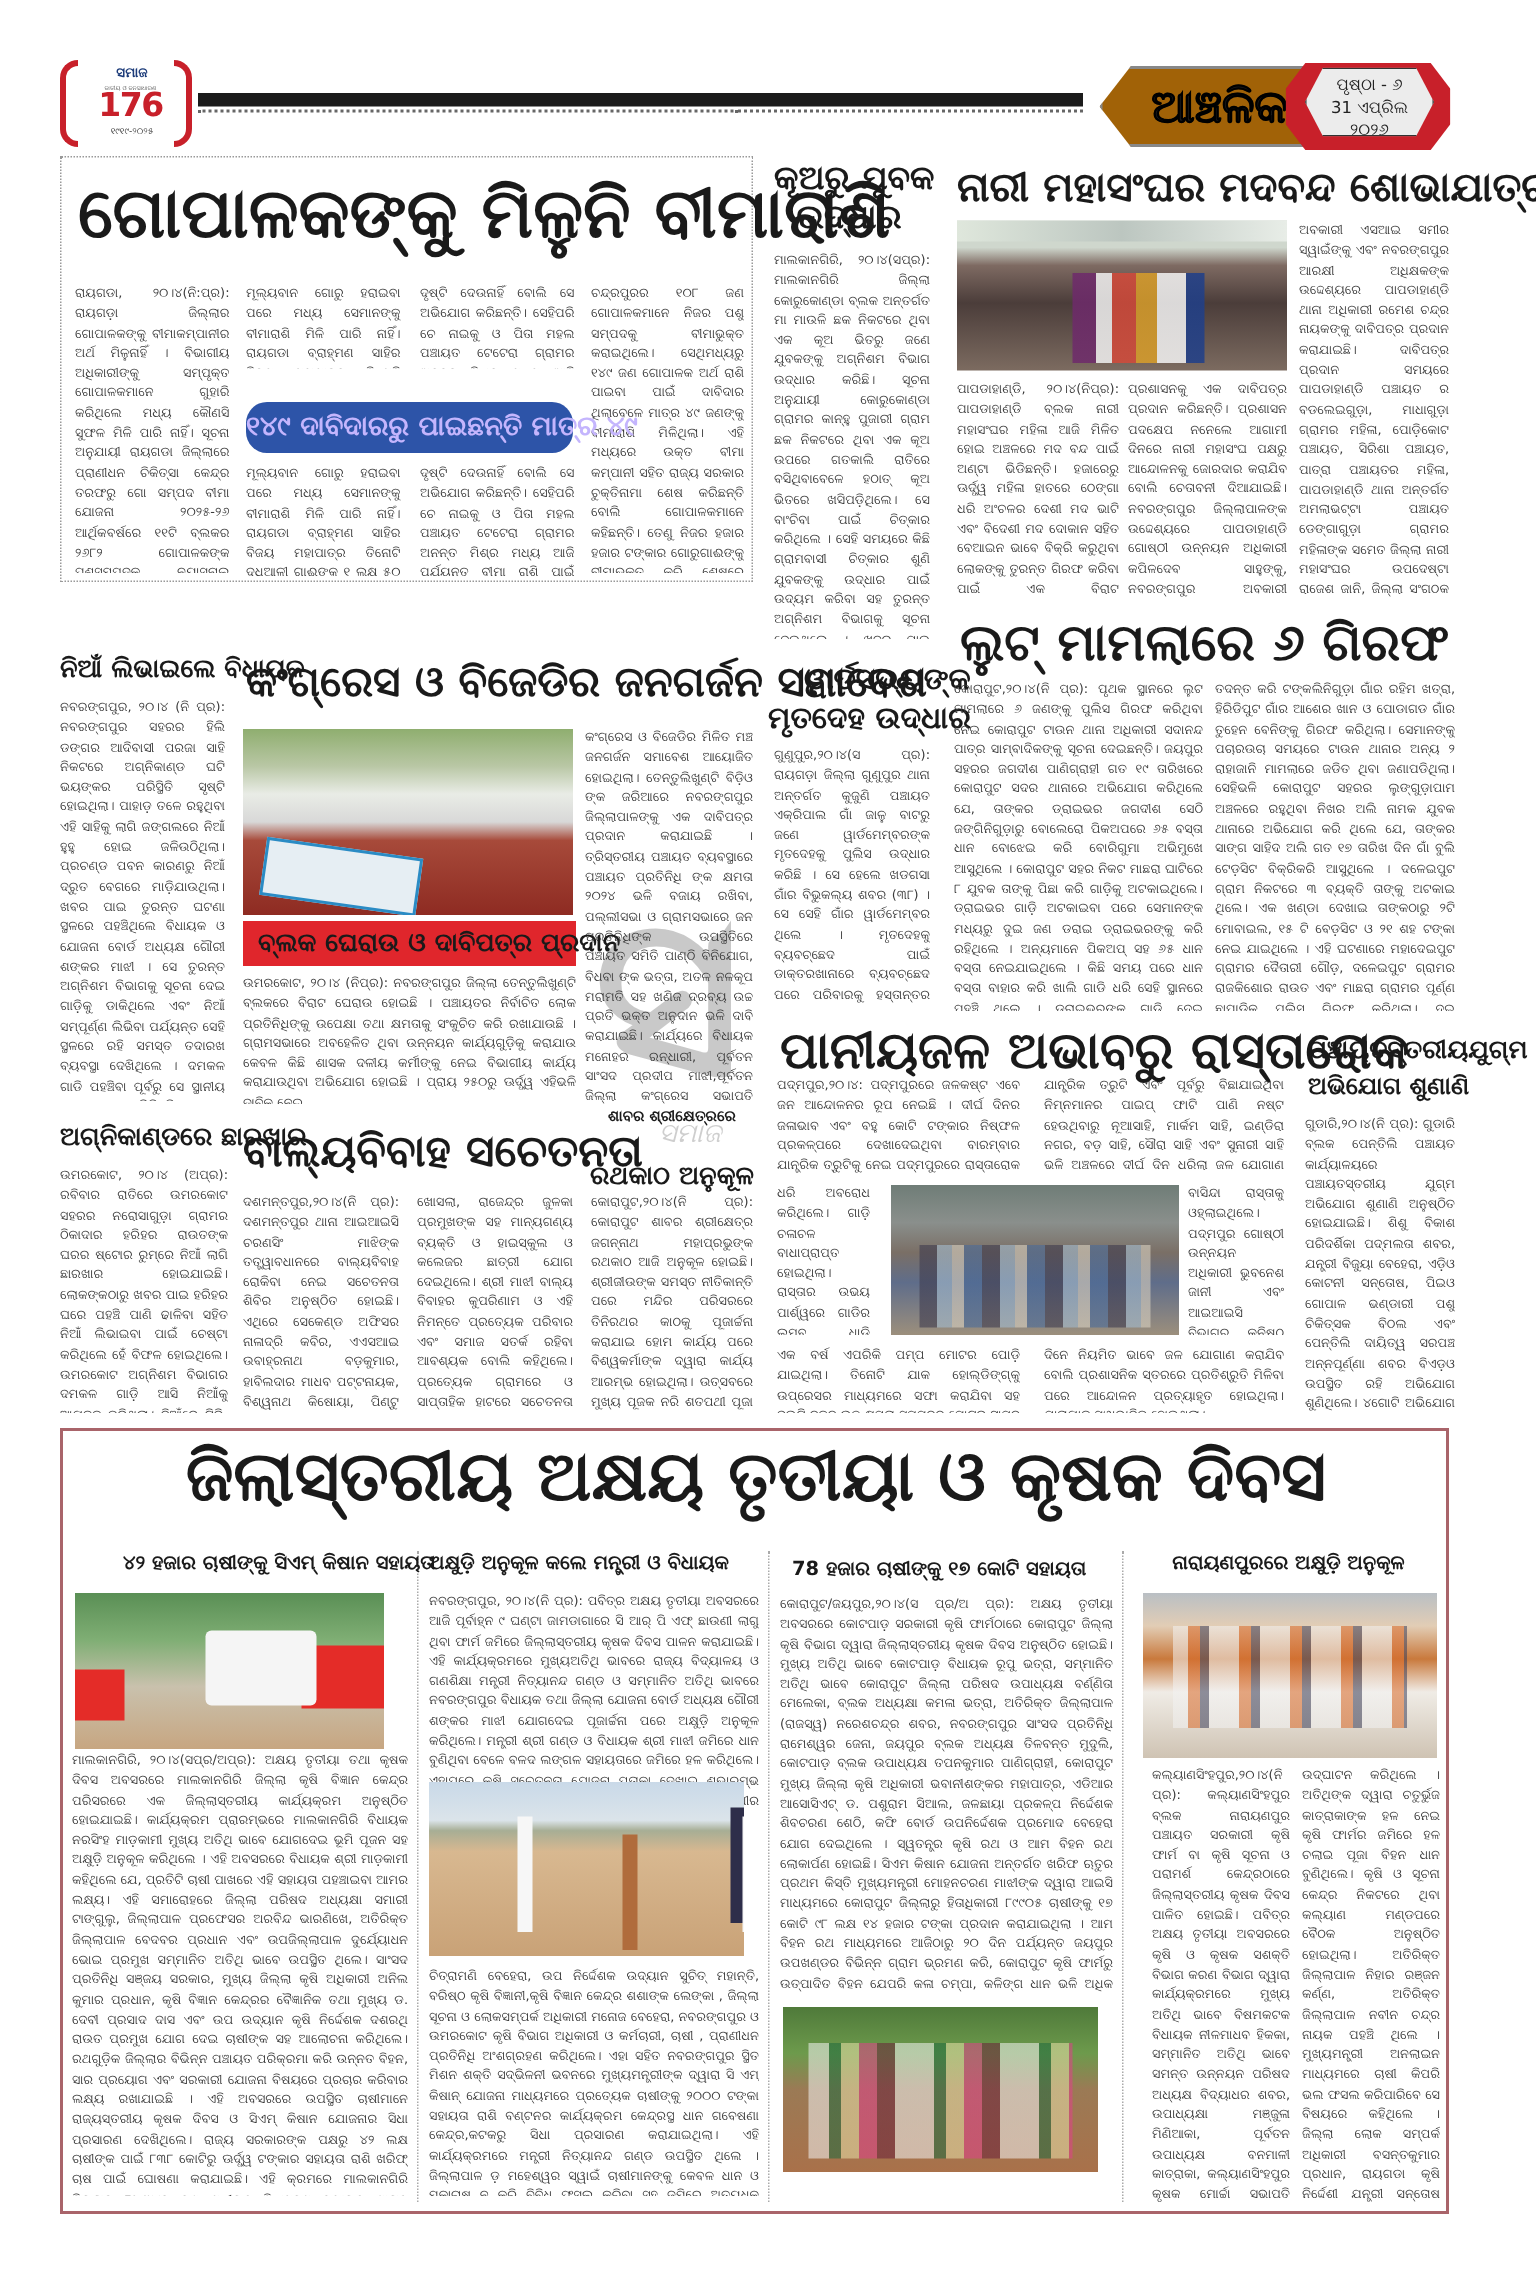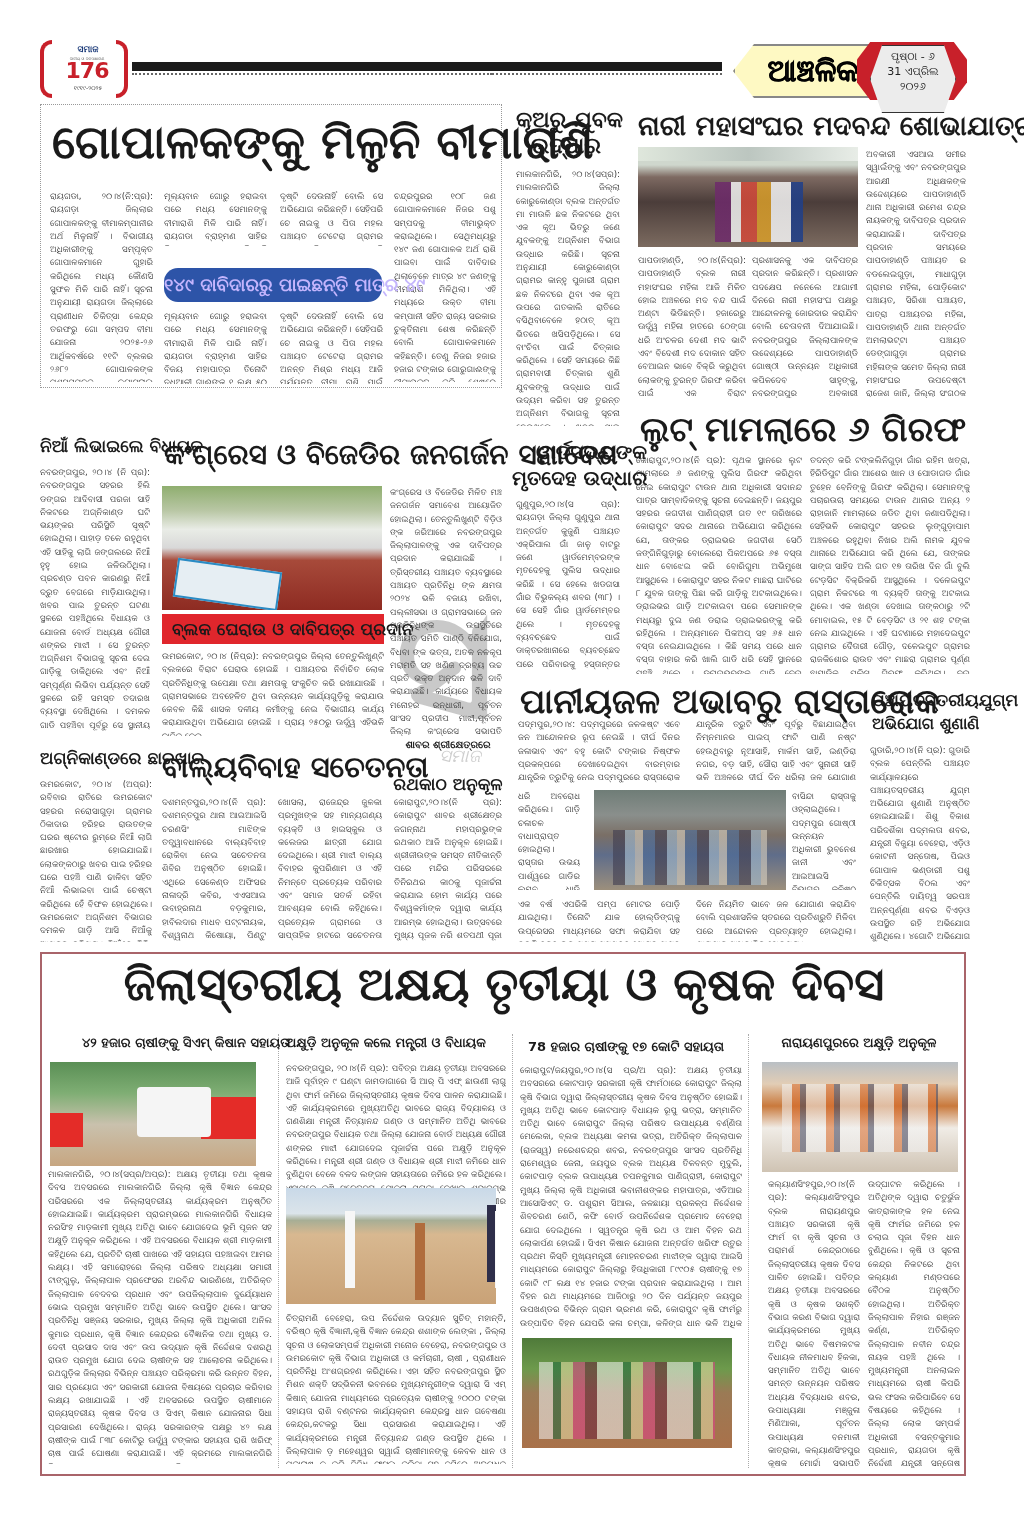--- a/index.html
+++ b/index.html
@@ -29,33 +29,33 @@
     font-size: 6px; color: #333; }
 
   .rule-thick { left: 132px; top: 62px; width: 360px; height: 9px; background: #1b1b1b; }
   .rule-dot { left: 132px; top: 73px; width: 360px; height: 3px;
     border-top: 2px dotted #666; }
   .rule-thick2 { left: 492px; top: 62px; width: 230px; height: 9px; background: #1b1b1b; }
   .rule-dot2 { left: 492px; top: 73px; width: 230px; height: 3px; border-top: 2px dotted #666; }
 
   .section-tag {
     left: 733px; top: 44px; width: 150px; height: 54px;
-    background: #fef9c3; border: 2px solid #888;
+    background: #a16207; border: 2px solid #888;
     clip-path: polygon(14% 0, 100% 0, 100% 100%, 14% 100%, 0 50%);
     display: flex; align-items: center; justify-content: center;
     font-size: 30px; font-weight: bold; color: #1a1a1a; padding-left: 10px;
     -webkit-text-stroke: 0.5px #000;
   }
   .page-badge {
     left: 857px; top: 42px; width: 110px; height: 58px;
     background: #c8202a;
     clip-path: polygon(12% 0, 88% 0, 100% 30%, 100% 70%, 88% 100%, 12% 100%, 0 70%, 0 30%);
   }
   .page-badge-inner {
-    left: 870px; top: 45px; width: 86px; height: 68px;
+    left: 870px; top: 45px; width: 86px; height: 46px;
     background: #ececec; border: 1px solid #333;
     clip-path: polygon(14% 0, 86% 0, 100% 50%, 86% 100%, 14% 100%, 0 50%);
     text-align: center; font-size: 11px; color: #222; line-height: 15px; padding-top: 3px;
   }
 
   
   .hl { font-weight: bold; color: #1a1a1a; line-height: 1.05; white-space: nowrap; }
   .body-text {
     font-size: 8.6px; line-height: 13.3px; color: #3a3a3a; text-align: justify;
     overflow: hidden; font-family: "DejaVu Sans", sans-serif;

